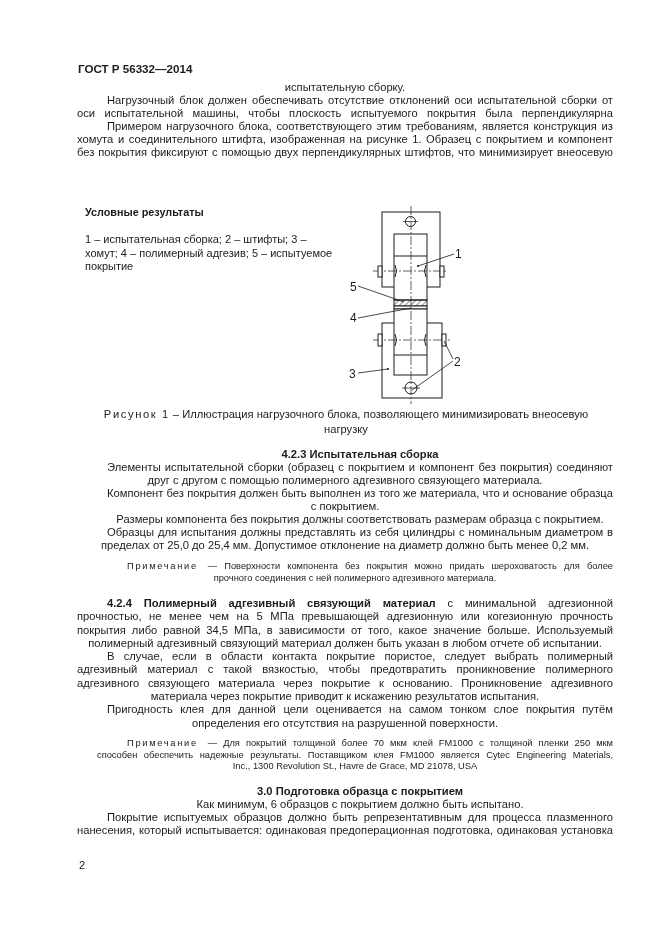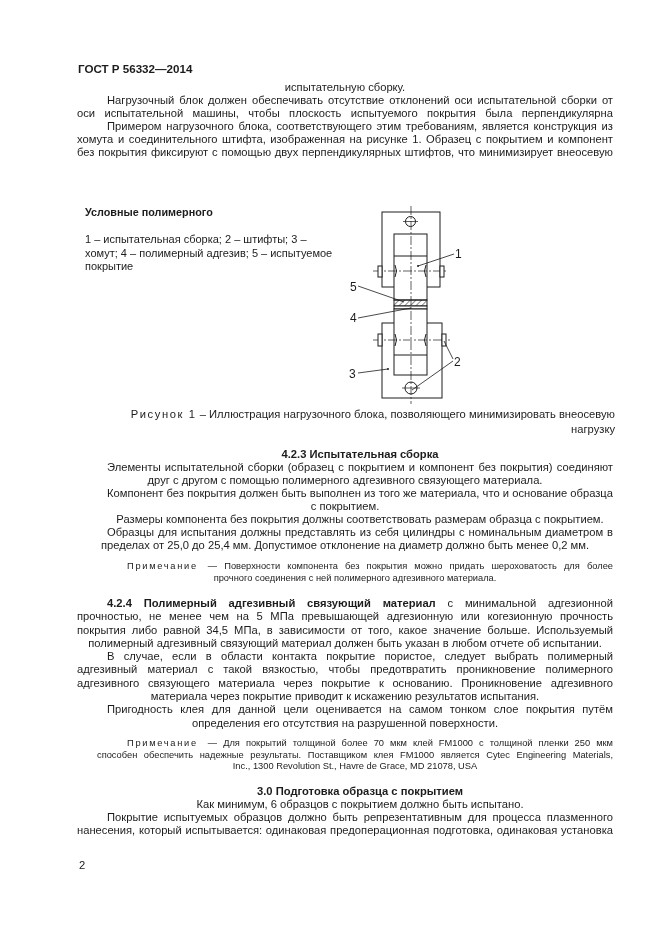--- a/index.html
+++ b/index.html
@@ -9,21 +9,21 @@
   .ln { height:13px; line-height:13px; overflow:visible; }
   .j { text-align:justify; text-align-last:justify; }
   .l { text-align:center; white-space:nowrap; }
   .ind { padding-left:30px; }
   .b { font-weight:bold; }
   .hdr { position:absolute; left:78px; top:62px; font-size:11.6px; font-weight:bold; line-height:14px; }
   .legend-title { position:absolute; left:85px; top:205px; font-size:10.8px; font-weight:bold; line-height:14px; }
   .legend { position:absolute; left:85px; top:233px; width:260px; font-size:11px; }
   .legend .ln { height:13.5px; line-height:13.5px; white-space:nowrap; }
   .caption { position:absolute; left:77px; top:407px; width:538px; font-size:11.2px; text-align:center; }
-  .caption .ln { height:15px; line-height:15px; white-space:nowrap;text-align:right; }
+  .caption .ln { height:15px; line-height:15px; white-space:nowrap; }
   .spaced { letter-spacing:1.6px; }
   .note { font-size:9.3px; }
   .note .ln { height:11.5px; line-height:11.5px;margin-left:20px; }
   .note-label { letter-spacing:1.7px; margin-right:10px; }
   .lh133 .ln { height:13.3px; line-height:13.3px; }
   .pagenum { position:absolute; left:79px; top:858px; font-size:11.2px; line-height:14px; }
   .figure { position:absolute; left:340px; top:200px; width:140px; height:210px; }
   .figure text { font-family:"Liberation Sans", sans-serif; font-size:12px; fill:#1c1c1c; }
 </style>
 </head>
@@ -35,21 +35,21 @@
 
   <div class="blk" style="top:81px;">
     <div class="ln l">испытательную сборку.</div>
     <div class="ln j ind">Нагрузочный блок должен обеспечивать отсутствие отклонений оси испытательной сборки от</div>
     <div class="ln j">оси испытательной машины, чтобы плоскость испытуемого покрытия была перпендикулярна</div>
     <div class="ln j ind">Примером нагрузочного блока, соответствующего этим требованиям, является конструкция из</div>
     <div class="ln j">хомута и соединительного штифта, изображенная на рисунке 1. Образец с покрытием и компонент</div>
     <div class="ln j">без покрытия фиксируют с помощью двух перпендикулярных штифтов, что минимизирует внеосевую</div>
   </div>
 
-  <div class="legend-title">Условные полимерного</div>
+  <div class="legend-title">Условные результаты</div>
   <div class="legend">
     <div class="ln">1 – испытательная сборка; 2 – штифты; 3 –</div>
     <div class="ln">хомут; 4 – полимерный адгезив; 5 – испытуемое</div>
     <div class="ln">покрытие</div>
   </div>
 
   <svg class="figure" viewBox="0 0 140 210" width="140" height="210">
     <defs>
       <pattern id="hatch" patternUnits="userSpaceOnUse" width="4" height="4" patternTransform="rotate(45)">
         <line x1="0" y1="0" x2="0" y2="4" stroke="#1c1c1c" stroke-width="1"></line>

